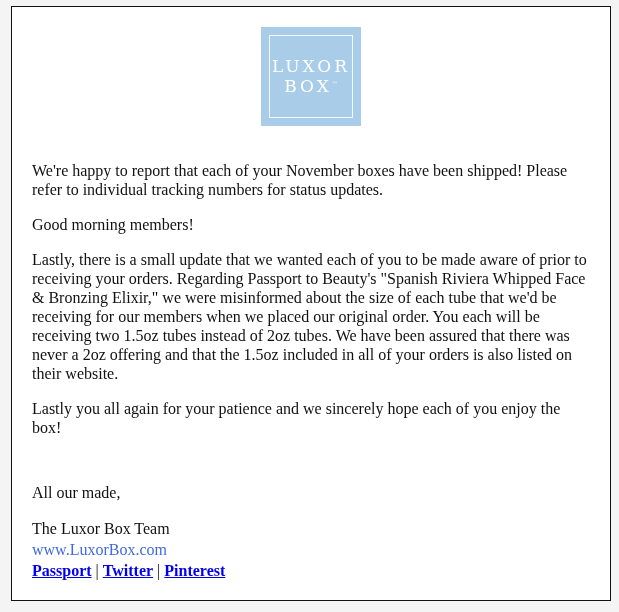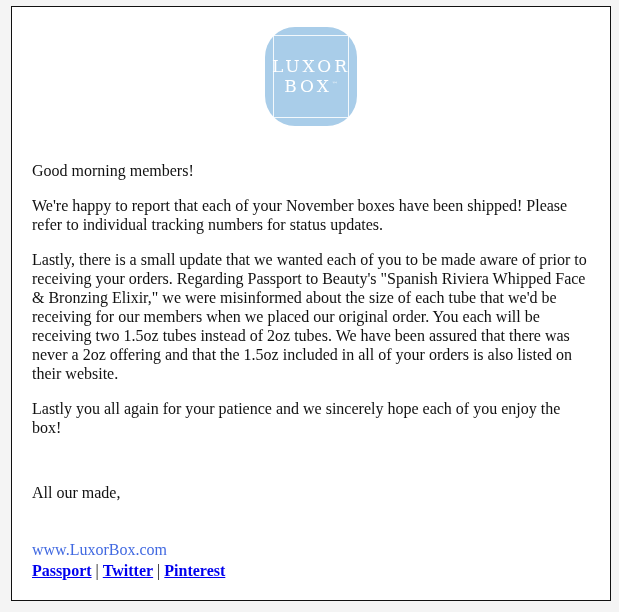--- a/index.html
+++ b/index.html
@@ -31,28 +31,27 @@
     background: var(--card-bg);
     border: 1px solid var(--card-border);
   }
   .logo-wrap {
     margin-top: 20px;
     margin-bottom: 35px;
     display: flex;
     justify-content: center;
   }
   .logo {
-    width: 92px;
+    width: 100px;
     height: 99px;
     background: var(--logo-bg);
     position: relative;
     display: flex;
     align-items: center;
     justify-content: center;
-    border-radius: 30px;
   }
   .logo-inner-border {
     position: absolute;
     inset: 8px;
     border: 1px solid rgba(255,255,255,0.85);
     pointer-events: none;
   }
   .logo-text {
     color: var(--logo-fg);
     font-family: "DejaVu Serif", serif;
@@ -104,35 +103,35 @@
     <div class="logo">
       <div class="logo-inner-border"></div>
       <div class="logo-text">
         <span>LUXOR</span><br>
         <span>BOX</span><span class="tm">™</span>
       </div>
     </div>
   </div>
 
   <div class="email-body">
-    <p>Good morning members!</p>
     <p>We're happy to report that each of your November boxes have been shipped! Please
 refer to individual tracking numbers for status updates.</p>
+    <p>Good morning members!</p>
     <p>Lastly, there is a small update that we wanted each of you to be made aware of prior to
 receiving your orders. Regarding Passport to Beauty's "Spanish Riviera Whipped Face
 &amp; Bronzing Elixir," we were misinformed about the size of each tube that we'd be
 receiving for our members when we placed our original order. You each will be
 receiving two 1.5oz tubes instead of 2oz tubes. We have been assured that there was
 never a 2oz offering and that the 1.5oz included in all of your orders is also listed on
 their website.</p>
     <p>Lastly you all again for your patience and we sincerely hope each of you enjoy the
 box!</p>
 
     <p class="signoff">All our made,</p>
 
     <p class="footer-lines">
-      <br>
+      <span>The Luxor Box Team</span><br>
       <a class="site-link">www.LuxorBox.com</a><br>
       <span><a class="social-link">Passport</a><span class="sep">|</span><a class="social-link">Twitter</a><span class="sep">|</span><a class="social-link">Pinterest</a></span>
     </p>
   </div>
 
 </div>
 
 </body></html>

